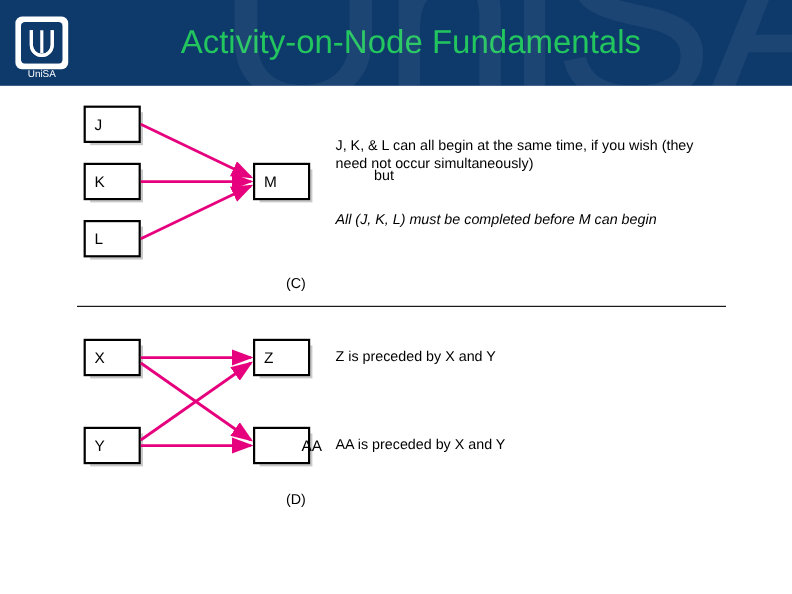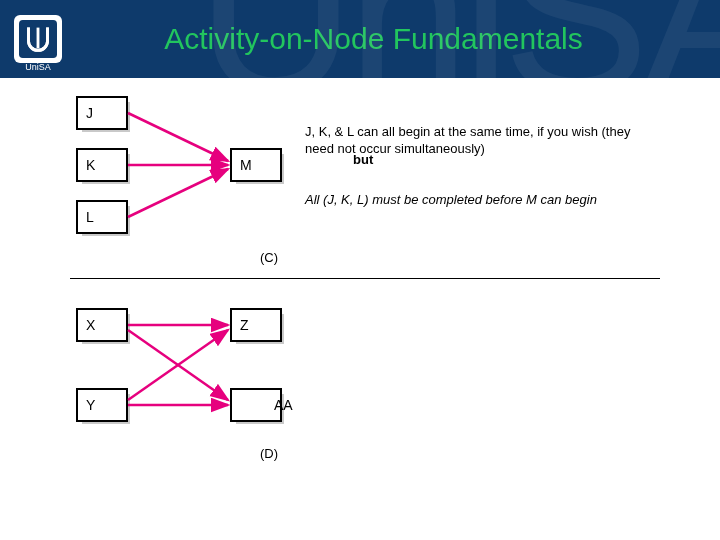--- a/index.html
+++ b/index.html
@@ -140,39 +140,41 @@
       <span>K</span>
     </div>
   <div class="node" style="left:76px; top:122px;">
       <span>L</span>
     </div>
   <div class="node" style="left:230px; top:70px;">
       <span>M</span>
     </div>
 
   <div class="desc" style="left:305px; top:18px; width:350px;margin-top:28px;">J, K, &amp; L can all begin at the same time, if you wish (they need not occur simultaneously)</div>
-  <div class="desc" style="left:305px; top:74px; font-weight:bold;padding-left:48px;">but</div>
+  <div class="desc" style="left:292px; top:74px; font-weight:normal;padding-left:48px;">but</div>
   <div class="desc" style="left:305px; top:114px; width:350px;font-style:italic;">All (J, K, L) must be completed before M can begin</div>
 
   <div class="caption" style="left:260px; top:172px;">(C)</div>
   <div class="divider" style="left:70px; top:200px; width:590px;"></div>
 
   <div class="node" style="left:76px; top:230px;">
       <span>X</span>
     </div>
   <div class="node" style="left:76px; top:310px;">
       <span>Y</span>
     </div>
   <div class="node" style="left:230px; top:230px;">
       <span>Z</span>
     </div>
   <div class="node" style="left:230px; top:310px;padding-left:42px;">
       <span>AA</span>
     </div>
 
+  <div class="desc" style="left:305px; top:238px;">Z is preceded by X and Y</div>
+  <div class="desc" style="left:305px; top:318px;">AA is preceded by X and Y</div>
 
   <div class="caption" style="left:260px; top:368px;">(D)</div>
 
   <svg class="arrows">
     <defs>
       <marker id="arrowhead" markerWidth="8" markerHeight="8" refX="7" refY="3" orient="auto">
         <polygon points="0 0, 8 3, 0 6" fill="#e6007e"></polygon>
       </marker>
     </defs>
 

